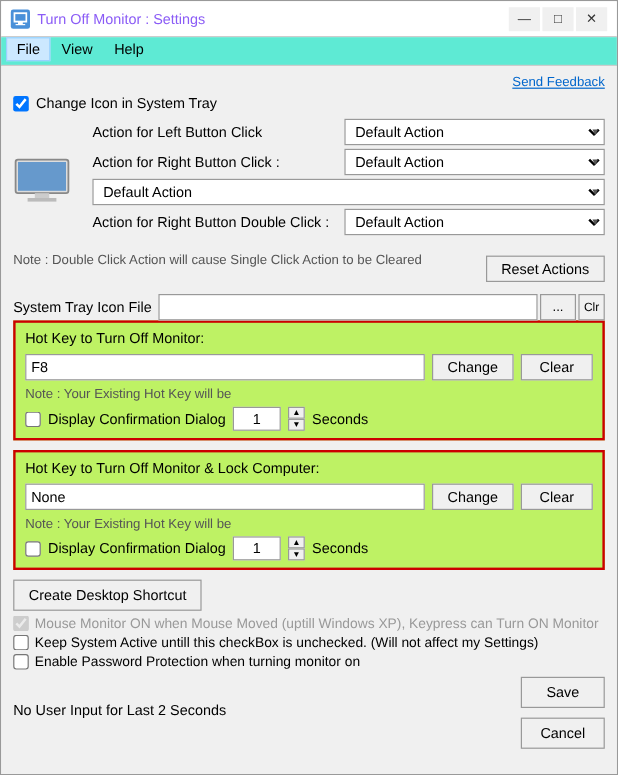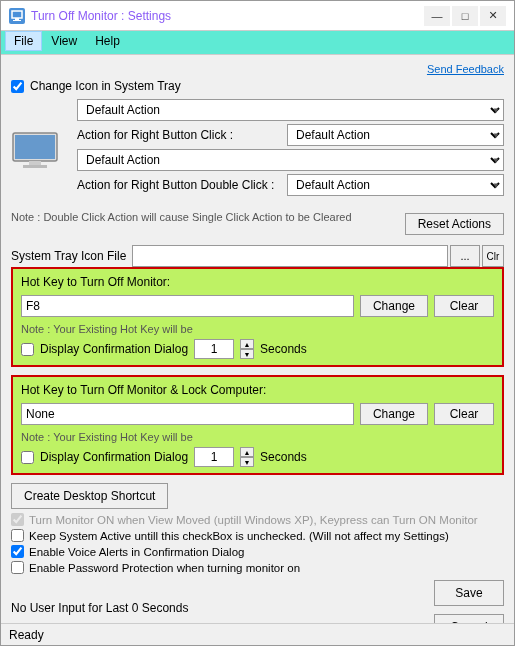--- a/index.html
+++ b/index.html
@@ -356,20 +356,21 @@
 
       <svg class="monitor-icon" viewBox="0 0 48 40" xmlns="http://www.w3.org/2000/svg">
         <rect x="2" y="2" width="44" height="28" rx="2" fill="#ddd" stroke="#888" stroke-width="1.5"></rect>
         <rect x="4" y="4" width="40" height="24" fill="#6699cc"></rect>
         <rect x="18" y="30" width="12" height="4" fill="#ccc"></rect>
         <rect x="12" y="34" width="24" height="3" fill="#bbb"></rect>
       </svg>
       <div class="action-table" style="flex:1;">
 
         <div class="action-row">
+          <span class="action-label">Action for Left Button Click</span>
           <div class="select-wrapper">
             <select style="width:100%;height:22px;border:1px solid #999;background:white;font-size:12px;padding:0 4px;">
               <option>Default Action</option>
             </select>
           </div>
         </div>
 
         <div class="action-row">
           <span class="action-label">Action for Right Button Click :</span>
           <div class="select-wrapper">
@@ -449,46 +450,39 @@
         <span>Seconds</span>
       </div>
     </div>
 
     <div class="shortcut-row">
       <button class="big-btn">Create Desktop Shortcut</button>
     </div>
 
     <div class="checkbox-row-small dimmed">
       <input type="checkbox" id="turnOn" checked="" disabled="" style="">
-      <label for="turnOn" style="color:#999;">Turn Monitor ON when View Moved (uptill Windows XP), Keypress can Turn ON Monitor</label>
+      <label for="turnOn" style="color:#999;">Mouse Monitor ON when Mouse Moved (uptill Windows XP), Keypress can Turn ON Monitor</label>
     </div>
 
     <div class="checkbox-row-small">
       <input type="checkbox" id="keepSys" style="">
       <label for="keepSys">
         <span>Keep System Active untill this checkBox is unchecked.  (Will not affect my Settings)</span>
       </label>
     </div>
 
-    <div class="checkbox-row-small">
-      <input type="checkbox" id="voiceAlerts" checked="" style="">
-      <label for="voiceAlerts">Enable Voice Alerts in Confirmation Dialog</label>
-    </div>
 
     <div class="checkbox-row-small">
       <input type="checkbox" id="passProt" style="">
       <label for="passProt">Enable Password Protection when turning monitor on</label>
     </div>
 
     <div style="display:flex; align-items:center; justify-content:space-between; margin-top:6px;">
-      <span class="no-input-text">No User Input for Last 0 Seconds</span>
+      <span class="no-input-text">No User Input for Last 2 Seconds</span>
       <div class="save-cancel-row" style="margin-top:0;flex-direction:column;">
         <button class="save-cancel-btn">Save</button>
         <button class="save-cancel-btn">Cancel</button>
       </div>
     </div>
 
   </div>
 
-  <div class="status-bar">
-    <span>Ready</span>
-  </div>
 </div>
 
 </body></html>

